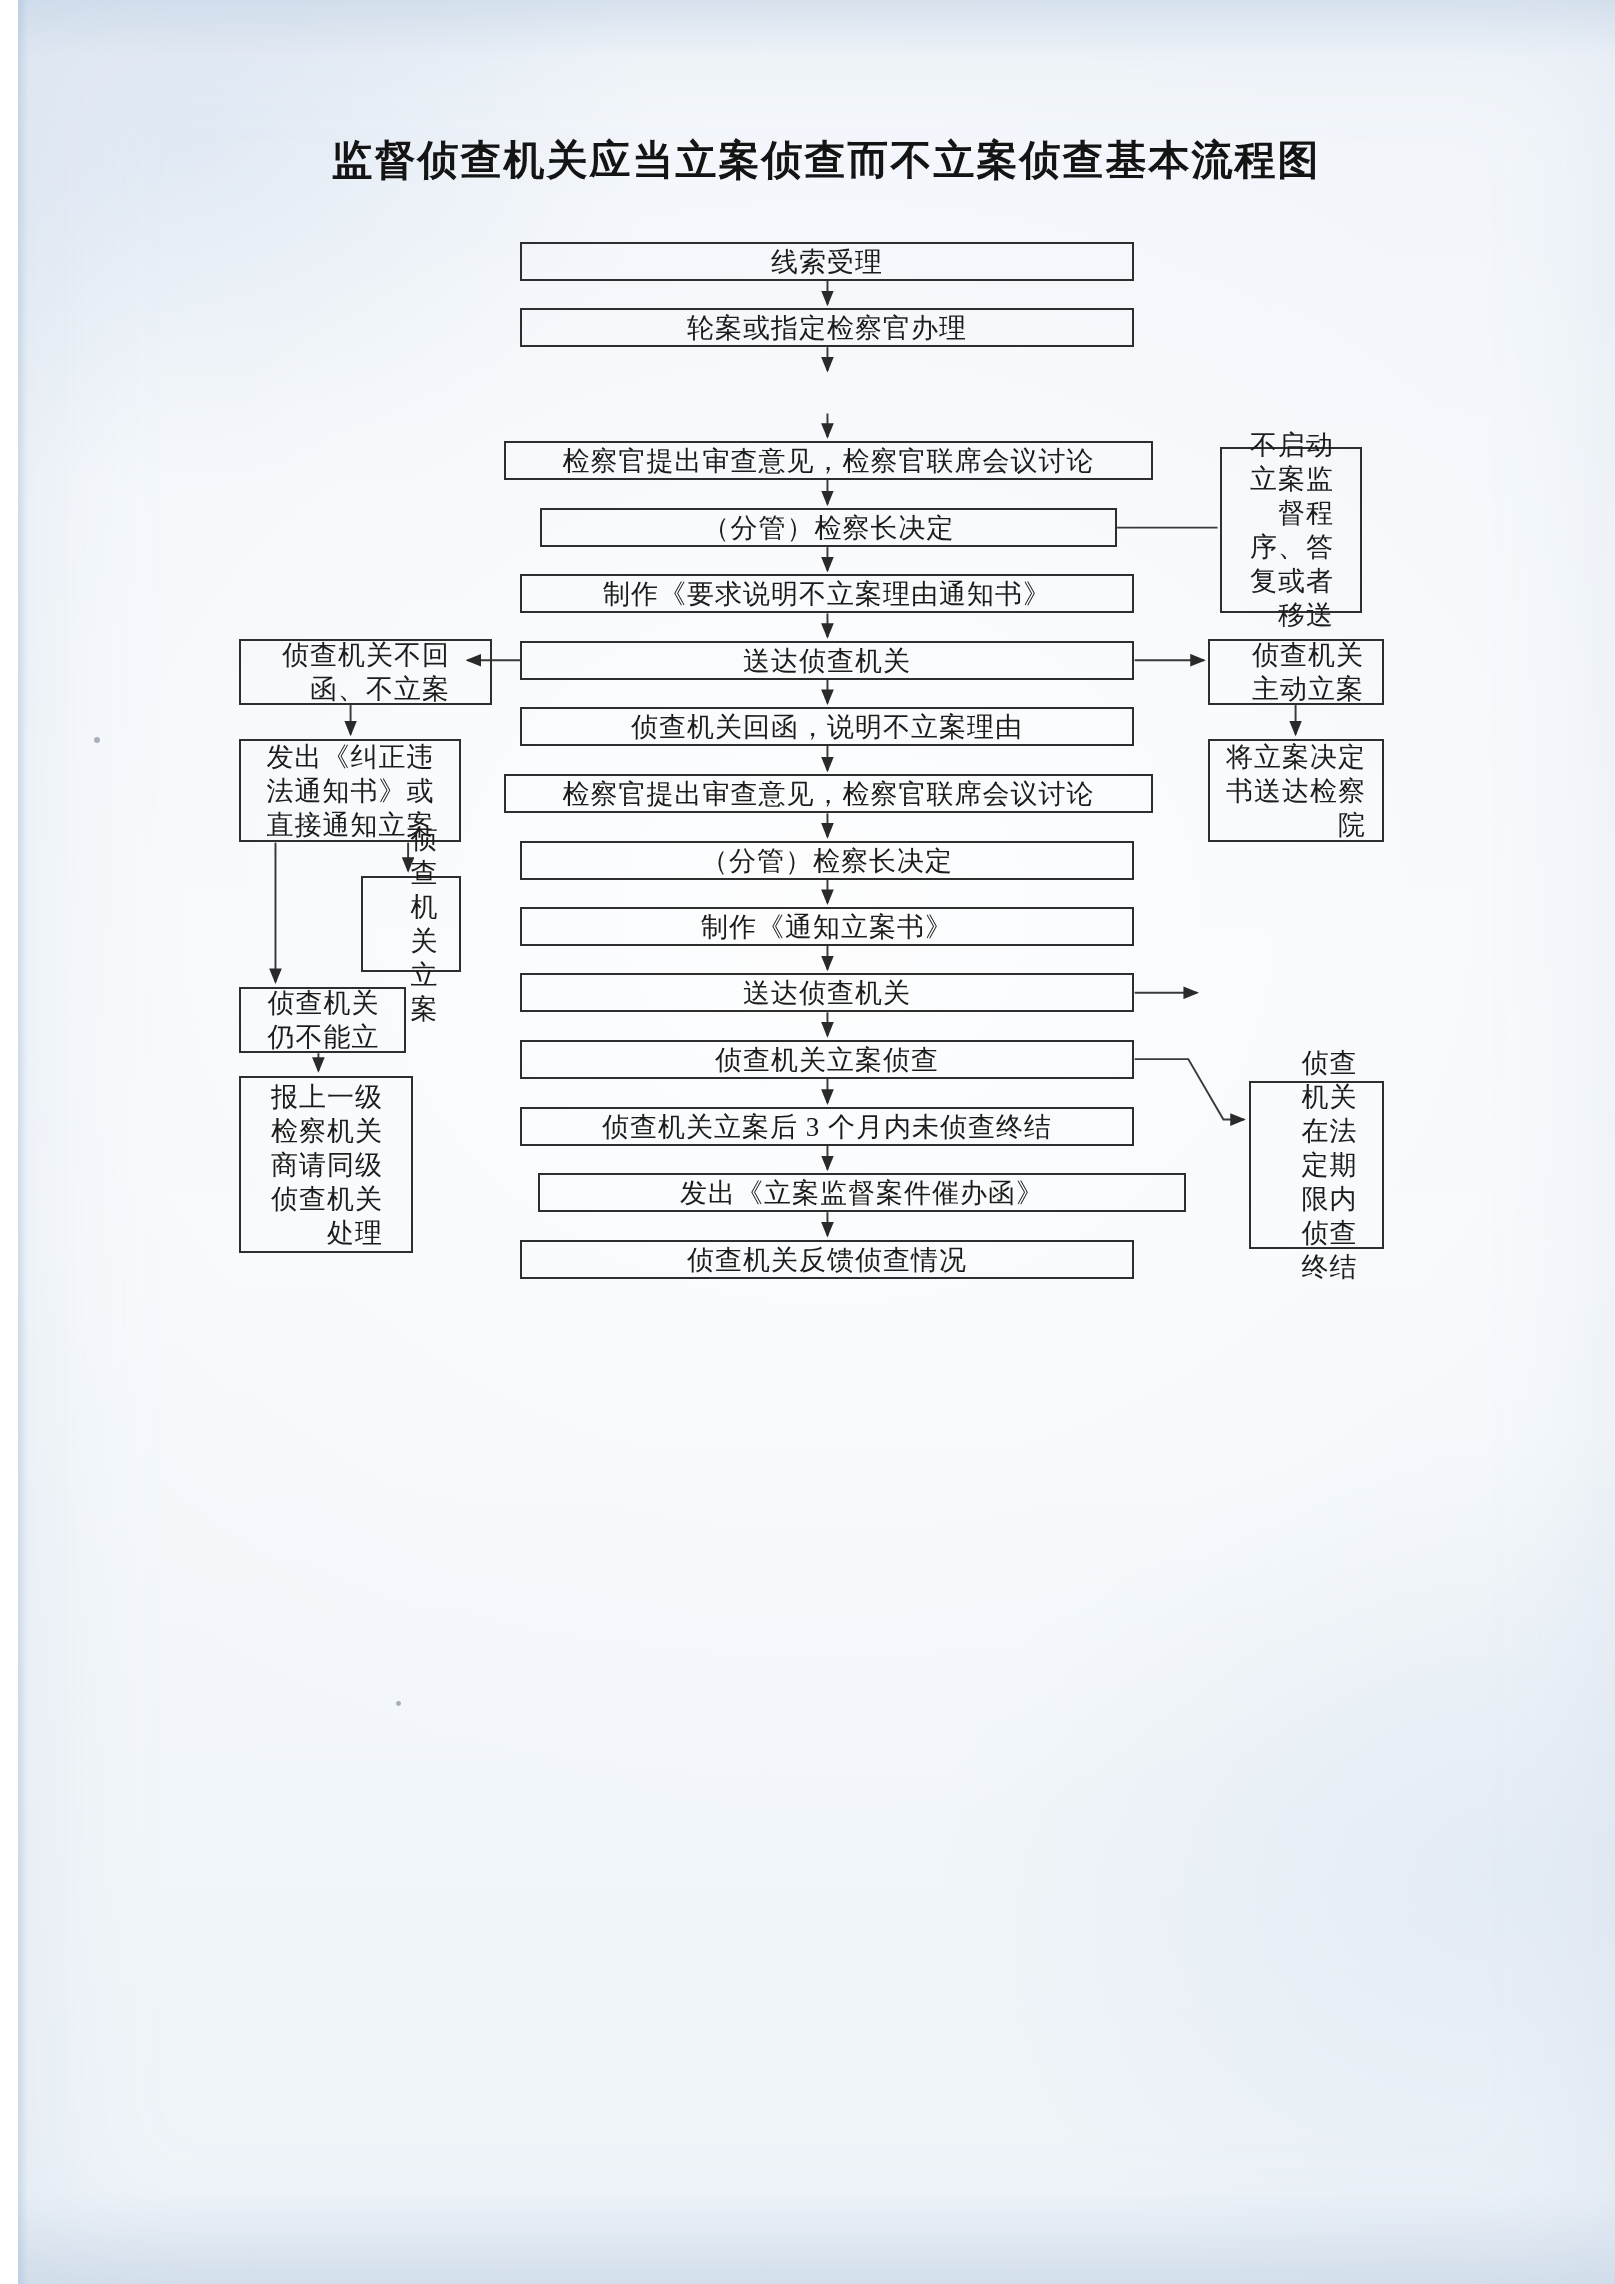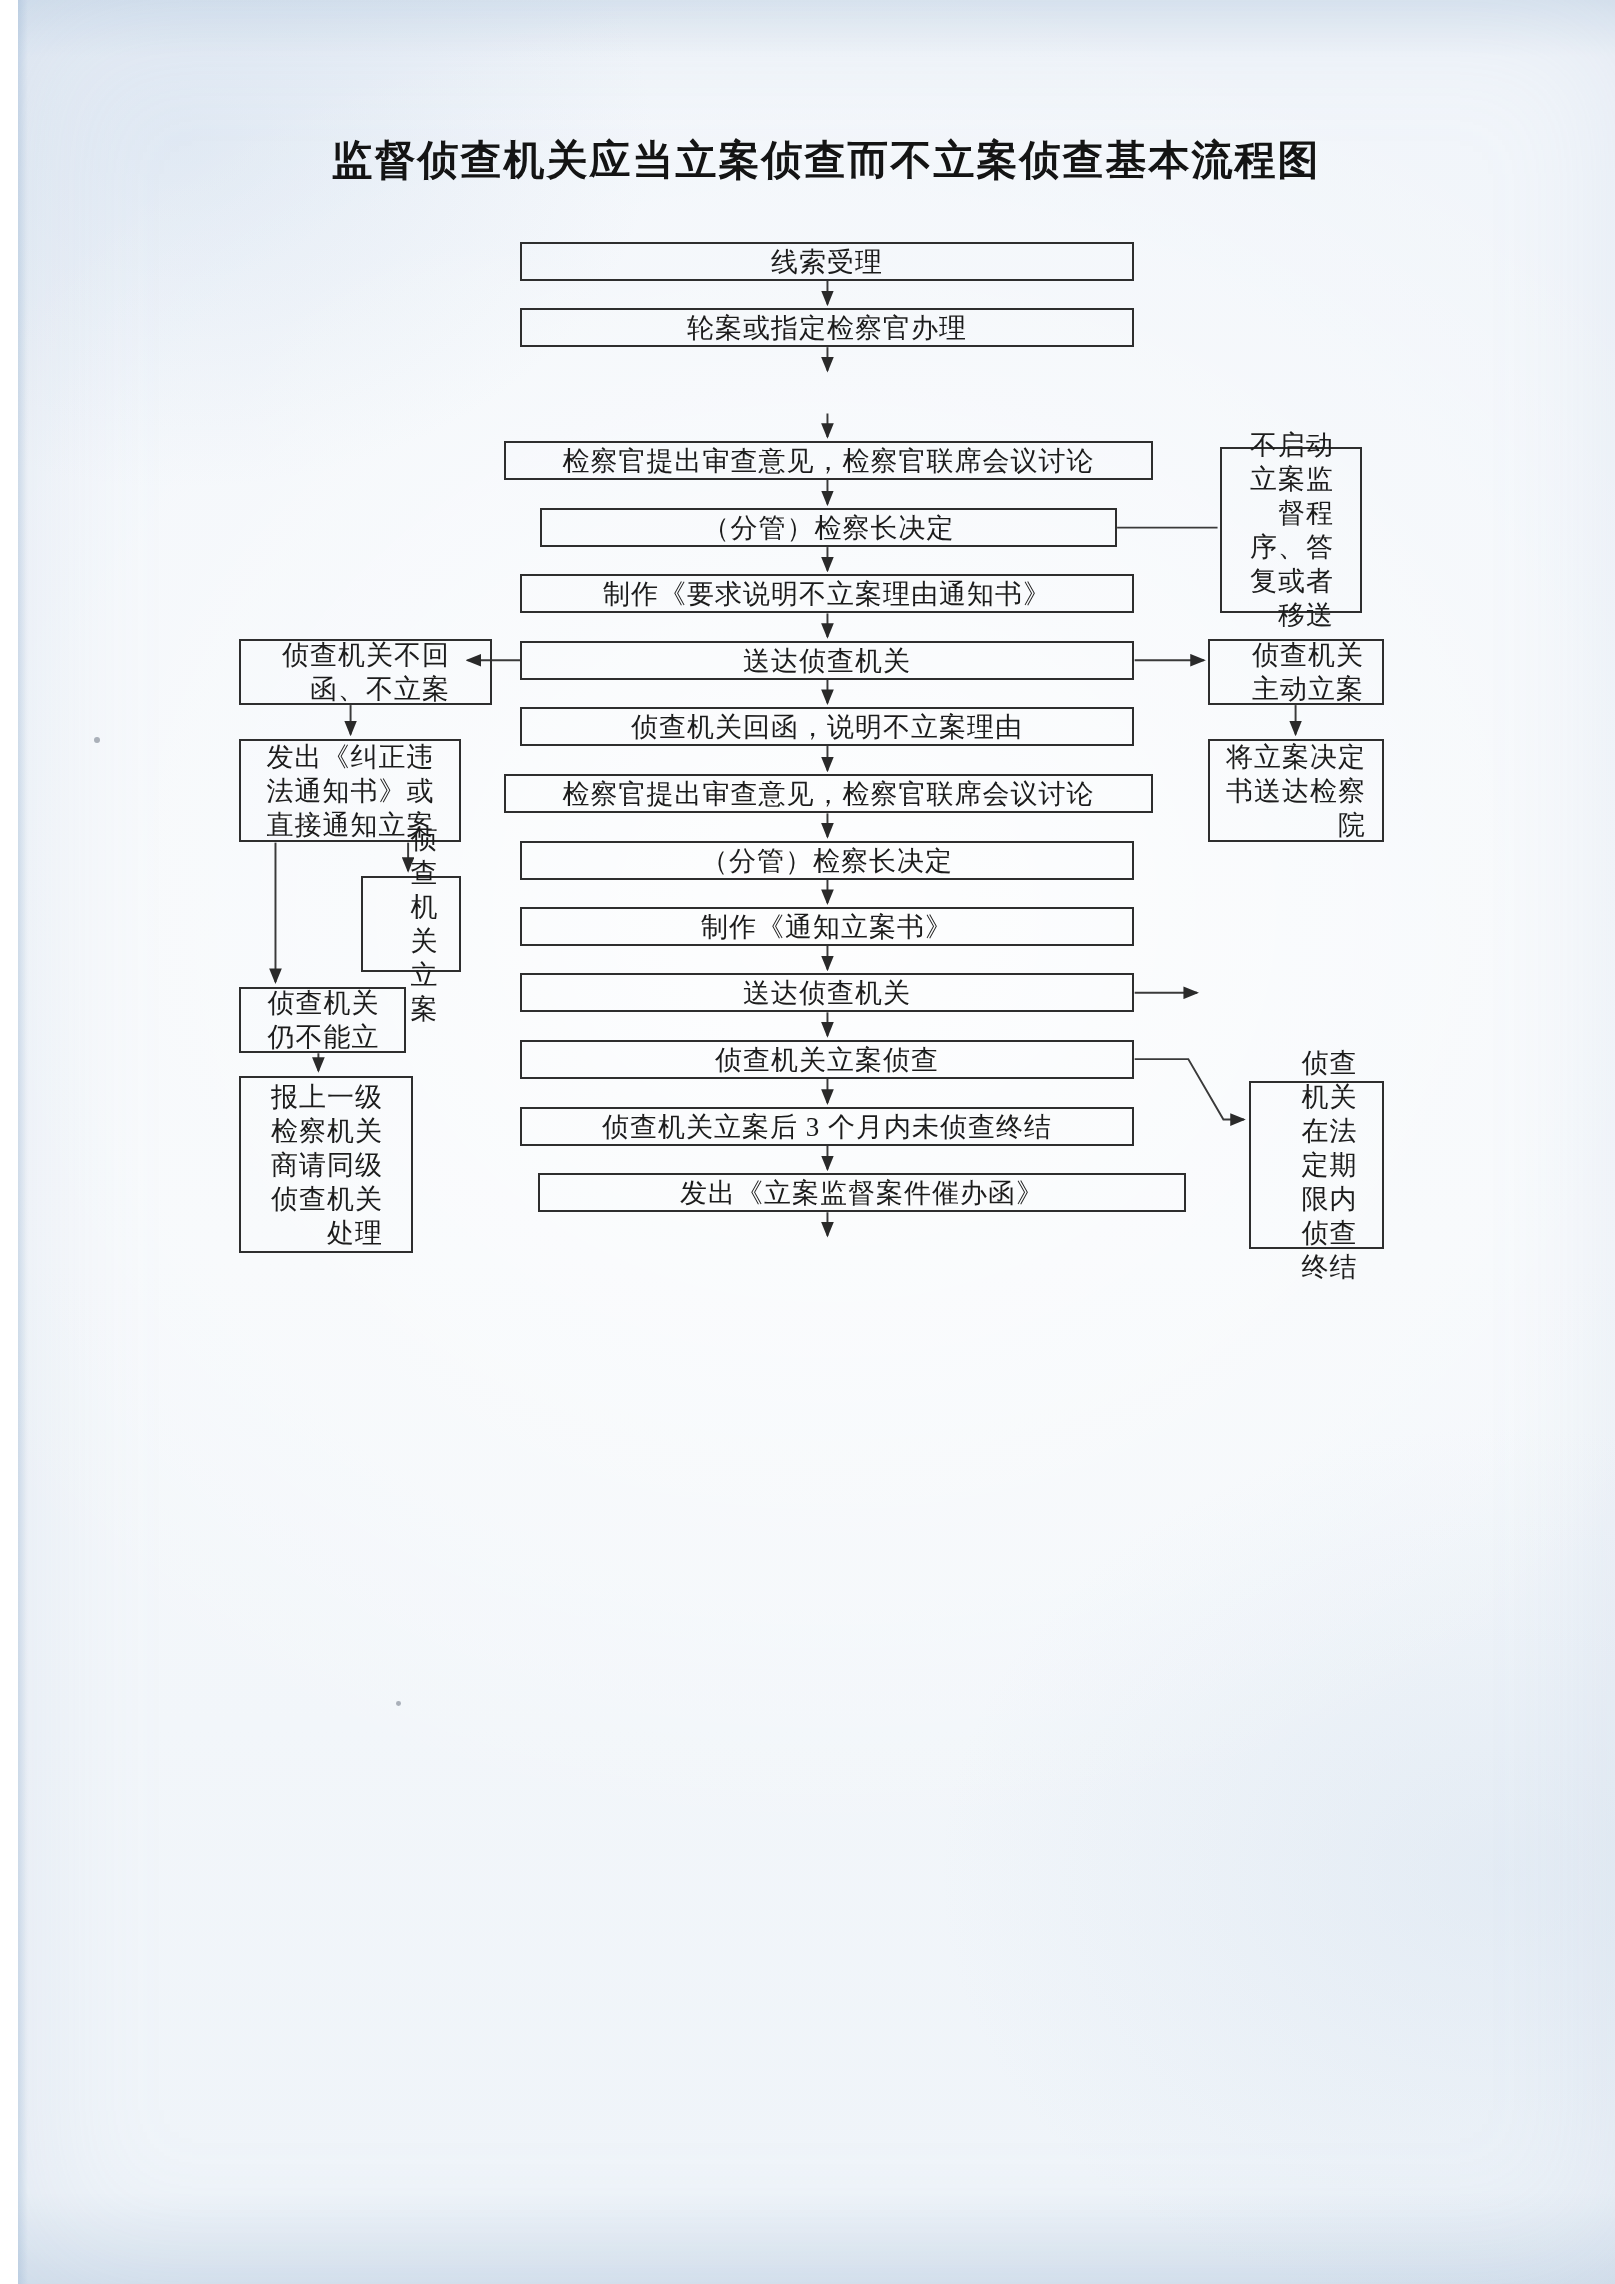--- a/index.html
+++ b/index.html
@@ -89,20 +89,21 @@
   <div class="node main-node" style="left:502px;top:574px;width:614px;height:39px">制作《要求说明不立案理由通知书》</div>
   <div class="node main-node" style="left:502px;top:641px;width:614px;height:39px">送达侦查机关</div>
   <div class="node main-node" style="left:502px;top:707px;width:614px;height:39px">侦查机关回函，说明不立案理由</div>
   <div class="node main-node" style="left:486px;top:774px;width:649px;height:39px">检察官提出审查意见，检察官联席会议讨论</div>
   <div class="node main-node" style="left:502px;top:841px;width:614px;height:39px">（分管）检察长决定</div>
   <div class="node main-node" style="left:502px;top:907px;width:614px;height:39px">制作《通知立案书》</div>
   <div class="node main-node" style="left:502px;top:973px;width:614px;height:39px">送达侦查机关</div>
   <div class="node main-node" style="left:502px;top:1040px;width:614px;height:39px">侦查机关立案侦查</div>
   <div class="node main-node" style="left:502px;top:1107px;width:614px;height:39px">侦查机关立案后 3 个月内未侦查终结</div>
   <div class="node main-node" style="left:520px;top:1173px;width:648px;height:39px">发出《立案监督案件催办函》</div>
+  <div class="node main-node" style="left:502px;top:1240px;width:614px;height:39px">侦查机关反馈侦查情况</div>
 
   <div class="node side-node" style="left:1202px;top:447px;width:142px;height:166px;padding:0 26px">不启动立案监督程序、答复或者移送</div>
   <div class="node side-node" style="left:1190px;top:639px;width:176px;height:66px;padding:0 18px">侦查机关主动立案</div>
   <div class="node side-node" style="left:1190px;top:739px;width:176px;height:103px;padding:0 16px">将立案决定书送达检察院</div>
   <div class="node side-node" style="left:1231px;top:1081px;width:135px;height:168px;padding:0 24.4px">侦查机关在法定期限内侦查终结</div>
 
   <div class="node side-node" style="left:221px;top:639px;width:253px;height:66px;padding:0 40px">侦查机关不回函、不立案</div>
   <div class="node side-node" style="left:221px;top:739px;width:222px;height:103px;padding:0 24.4px">发出《纠正违法通知书》或直接通知立案</div>
   <div class="node side-node" style="left:343px;top:876px;width:100px;height:96px;padding:0 20.5px">侦查机关立案</div>
   <div class="node side-node" style="left:221px;top:987px;width:167px;height:66px;padding:0 24.4px">侦查机关仍不能立</div>

